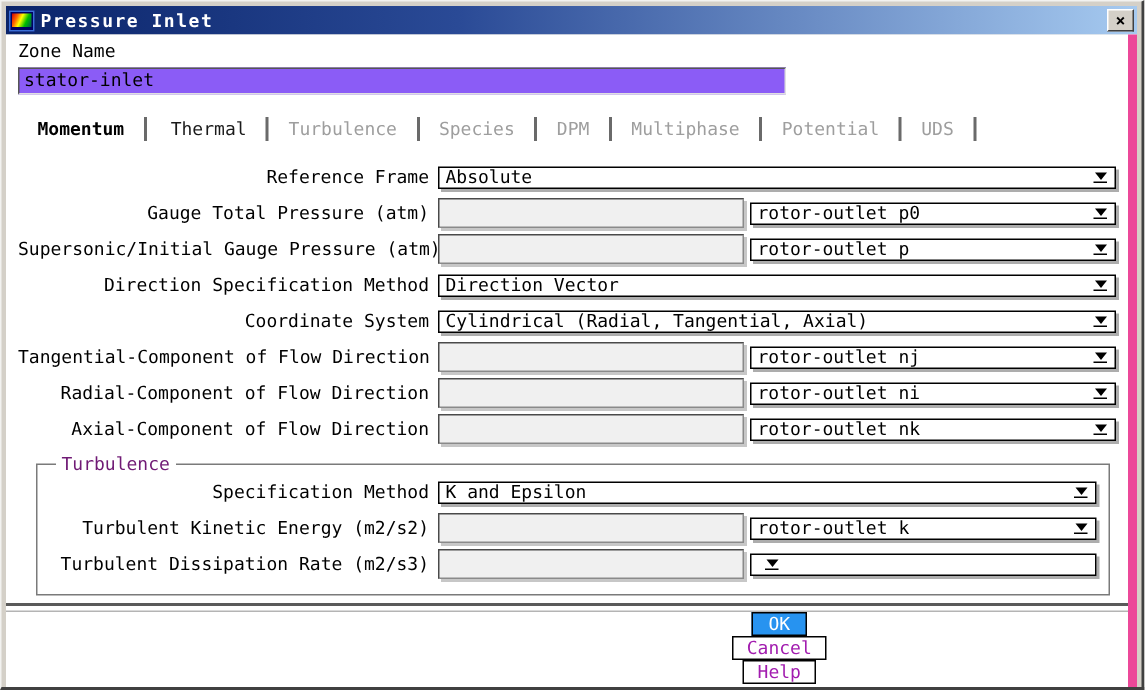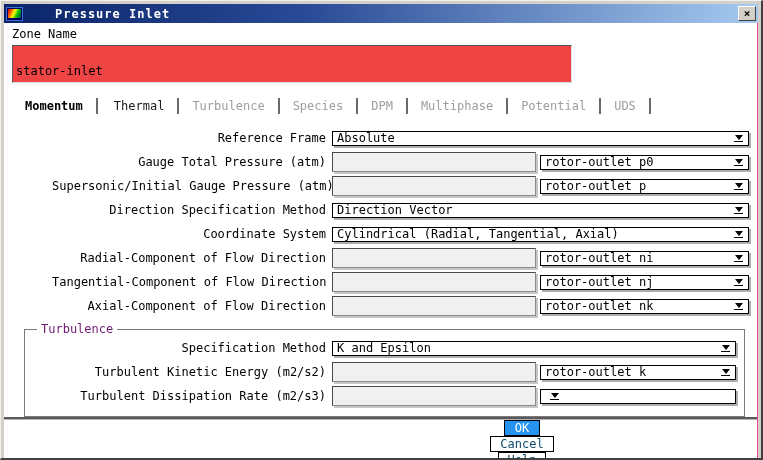--- a/index.html
+++ b/index.html
@@ -10,43 +10,43 @@
     border:1px solid #f2f2f0;border-right:2px solid #404040;border-bottom:2px solid #404040;
     font-family:"DejaVu Sans Mono","Liberation Mono",monospace;
   }
   .titlebar{
     height:19px;display:flex;align-items:center;
     background:linear-gradient(90deg,#0a246a 0%,#2a4a96 40%,#a6caf0 100%);
     padding:0 2px;
   }
   .app-icon{width:17px;height:14px;background:#000060;border:1px solid #3b6fd6;margin-right:4px;display:block;}
   .app-icon i{display:block;margin:1px;height:9px;background:linear-gradient(115deg,#c00 0%,#f60 25%,#ff0 45%,#0b0 70%,#055 100%);}
-  .title{color:#fff;font-weight:bold;font-size:12px;letter-spacing:1px;flex:1;margin-left:28px;}
+  .title{color:#fff;font-weight:bold;font-size:12px;letter-spacing:1px;flex:1;}
   .close{
     width:18px;height:15px;background:#d4d0c8;color:#000;
     border:1px solid;border-color:#fff #404040 #404040 #fff;
     font:bold 11px "DejaVu Sans Mono",monospace;line-height:11px;text-align:center;padding:0;cursor:default;
   }
   .body{background:#fff;height:435px;display:flex;flex-direction:column;overflow:hidden;
-        border-right:1px solid #ec4899;}
+        border-right:6px solid #ec4899;}
   .content{flex:1;padding:4px 8px 0 8px;}
   .zone-label{font-size:12px;color:#000;height:16px;}
   .zone-input{
-    width:560px;height:18px;margin-top:2px;background:#ef4444;
+    width:512px;height:18px;margin-top:2px;background:#8b5cf6;
     border:1px solid;border-color:#555 #e0e0e0 #e0e0e0 #555;
-    font-size:12px;padding:18px 3px;color:#000;
+    font-size:12px;padding:0 3px;color:#000;
   }
   .tabs{display:flex;align-items:center;margin-top:14px;height:18px;}
   .tab{font-size:12px;padding:0 13px;white-space:nowrap;}
   .tab.active{font-weight:bold;color:#000;}
   .tab.enabled{color:#1a1a1a;padding-left:16px;}
   .tab.disabled{color:#9e9e9e;}
   .tab-sep{width:2px;height:16px;background:#6a6a6a;}
   .form{margin-top:11px;}
-  .row{display:flex;align-items:center;height:24px;margin-left:40px;}
+  .row{display:flex;align-items:center;height:24px;}
   .row-label{width:280px;text-align:right;padding-right:6px;font-size:12px;color:#000;white-space:nowrap;}
   .group .row-label{width:259px;}
   .entry{
     width:204px;height:20px;background:#f0f0f0;margin-right:4px;
     border:1px solid #4a4a4a;border-bottom-color:#8a8a8a;border-right-color:#8a8a8a;
     box-shadow:2px 2px 0 rgba(0,0,0,.22);
     font-size:12px;padding:1px 3px;color:#000;
   }
   .dd{
     flex:1;height:15px;background:#fff;border:1px solid #000;
@@ -57,21 +57,21 @@
   .dd-arrow{width:11px;display:flex;flex-direction:column;align-items:center;margin-left:4px;}
   .dd-arrow .tri{width:0;height:0;border-left:4px solid transparent;border-right:4px solid transparent;border-top:5px solid #000;}
   .dd-arrow .bar{width:9px;height:1px;background:#000;margin-top:1px;}
   fieldset.group{
     margin:4px 4px 0 12px;border:1px solid #7a7a7a;padding:0 8px 8px 8px;
   }
   fieldset.group legend{font-size:12px;padding:0 4px;margin-left:4px;color:#701a75;}
   .footer-sep{height:6px;border-top:2px solid #5a5a5a;border-bottom:1px solid #b4b4b4;}
   .footer{height:50px;display:flex;align-items:center;padding-left:296px;flex-direction:column;}
   .btn{
-    height:25px;margin-right:13px;padding:0 9px;background:#fff;color:#0c4a6e;
+    height:25px;margin-right:13px;padding:0 9px;background:#fff;color:#a21caf;
     border:1px solid #000;font:12px "DejaVu Sans Mono",monospace;cursor:default;
   }
   .btn.ok{background:#2793f0;color:#fff;padding:0 10px;}
   .watermark{margin-left:auto;margin-right:8px;display:flex;align-items:center;}
   .wm-icon{position:relative;width:38px;height:30px;display:block;}
   .wm-icon .b1{position:absolute;left:1px;top:3px;width:13px;height:11px;border:2px solid #d6d6d6;border-radius:50% 50% 10% 50%;}
   .wm-icon .b2{position:absolute;left:12px;top:7px;width:20px;height:17px;border:2px solid #d6d6d6;border-radius:50% 50% 50% 12%;background:#fff;}
   .wm-icon .b2::before,.wm-icon .b2::after{content:"";position:absolute;top:5px;width:3px;height:3px;border-radius:50%;background:#d6d6d6;}
   .wm-icon .b2::before{left:4px;} .wm-icon .b2::after{left:10px;}
   .wm-text{font-family:"DejaVu Sans","Liberation Sans",sans-serif;font-size:21px;color:#cfcfcf;letter-spacing:2px;margin-left:4px;-webkit-text-stroke:.5px #c4c4c4;}
@@ -156,35 +156,35 @@
             <span class="row-label">Coordinate System</span>
             <div class="dd">
               <span class="dd-value">Cylindrical (Radial, Tangential, Axial)</span>
               <span class="dd-arrow">
                 <span class="tri"></span>
                 <span class="bar"></span>
               </span>
             </div>
           </div>
           <div class="row">
+            <span class="row-label">Tangential-Component of Flow Direction</span>
+            <div class="entry"></div>
+            <div class="dd">
+              <span class="dd-value">rotor-outlet nj</span>
+              <span class="dd-arrow">
+                <span class="tri"></span>
+                <span class="bar"></span>
+              </span>
+            </div>
+          </div>
+          <div class="row">
             <span class="row-label">Radial-Component of Flow Direction</span>
             <div class="entry"></div>
             <div class="dd">
               <span class="dd-value">rotor-outlet ni</span>
-              <span class="dd-arrow">
-                <span class="tri"></span>
-                <span class="bar"></span>
-              </span>
-            </div>
-          </div>
-          <div class="row">
-            <span class="row-label">Tangential-Component of Flow Direction</span>
-            <div class="entry"></div>
-            <div class="dd">
-              <span class="dd-value">rotor-outlet nj</span>
               <span class="dd-arrow">
                 <span class="tri"></span>
                 <span class="bar"></span>
               </span>
             </div>
           </div>
           <div class="row">
             <span class="row-label">Axial-Component of Flow Direction</span>
             <div class="entry"></div>
             <div class="dd">

